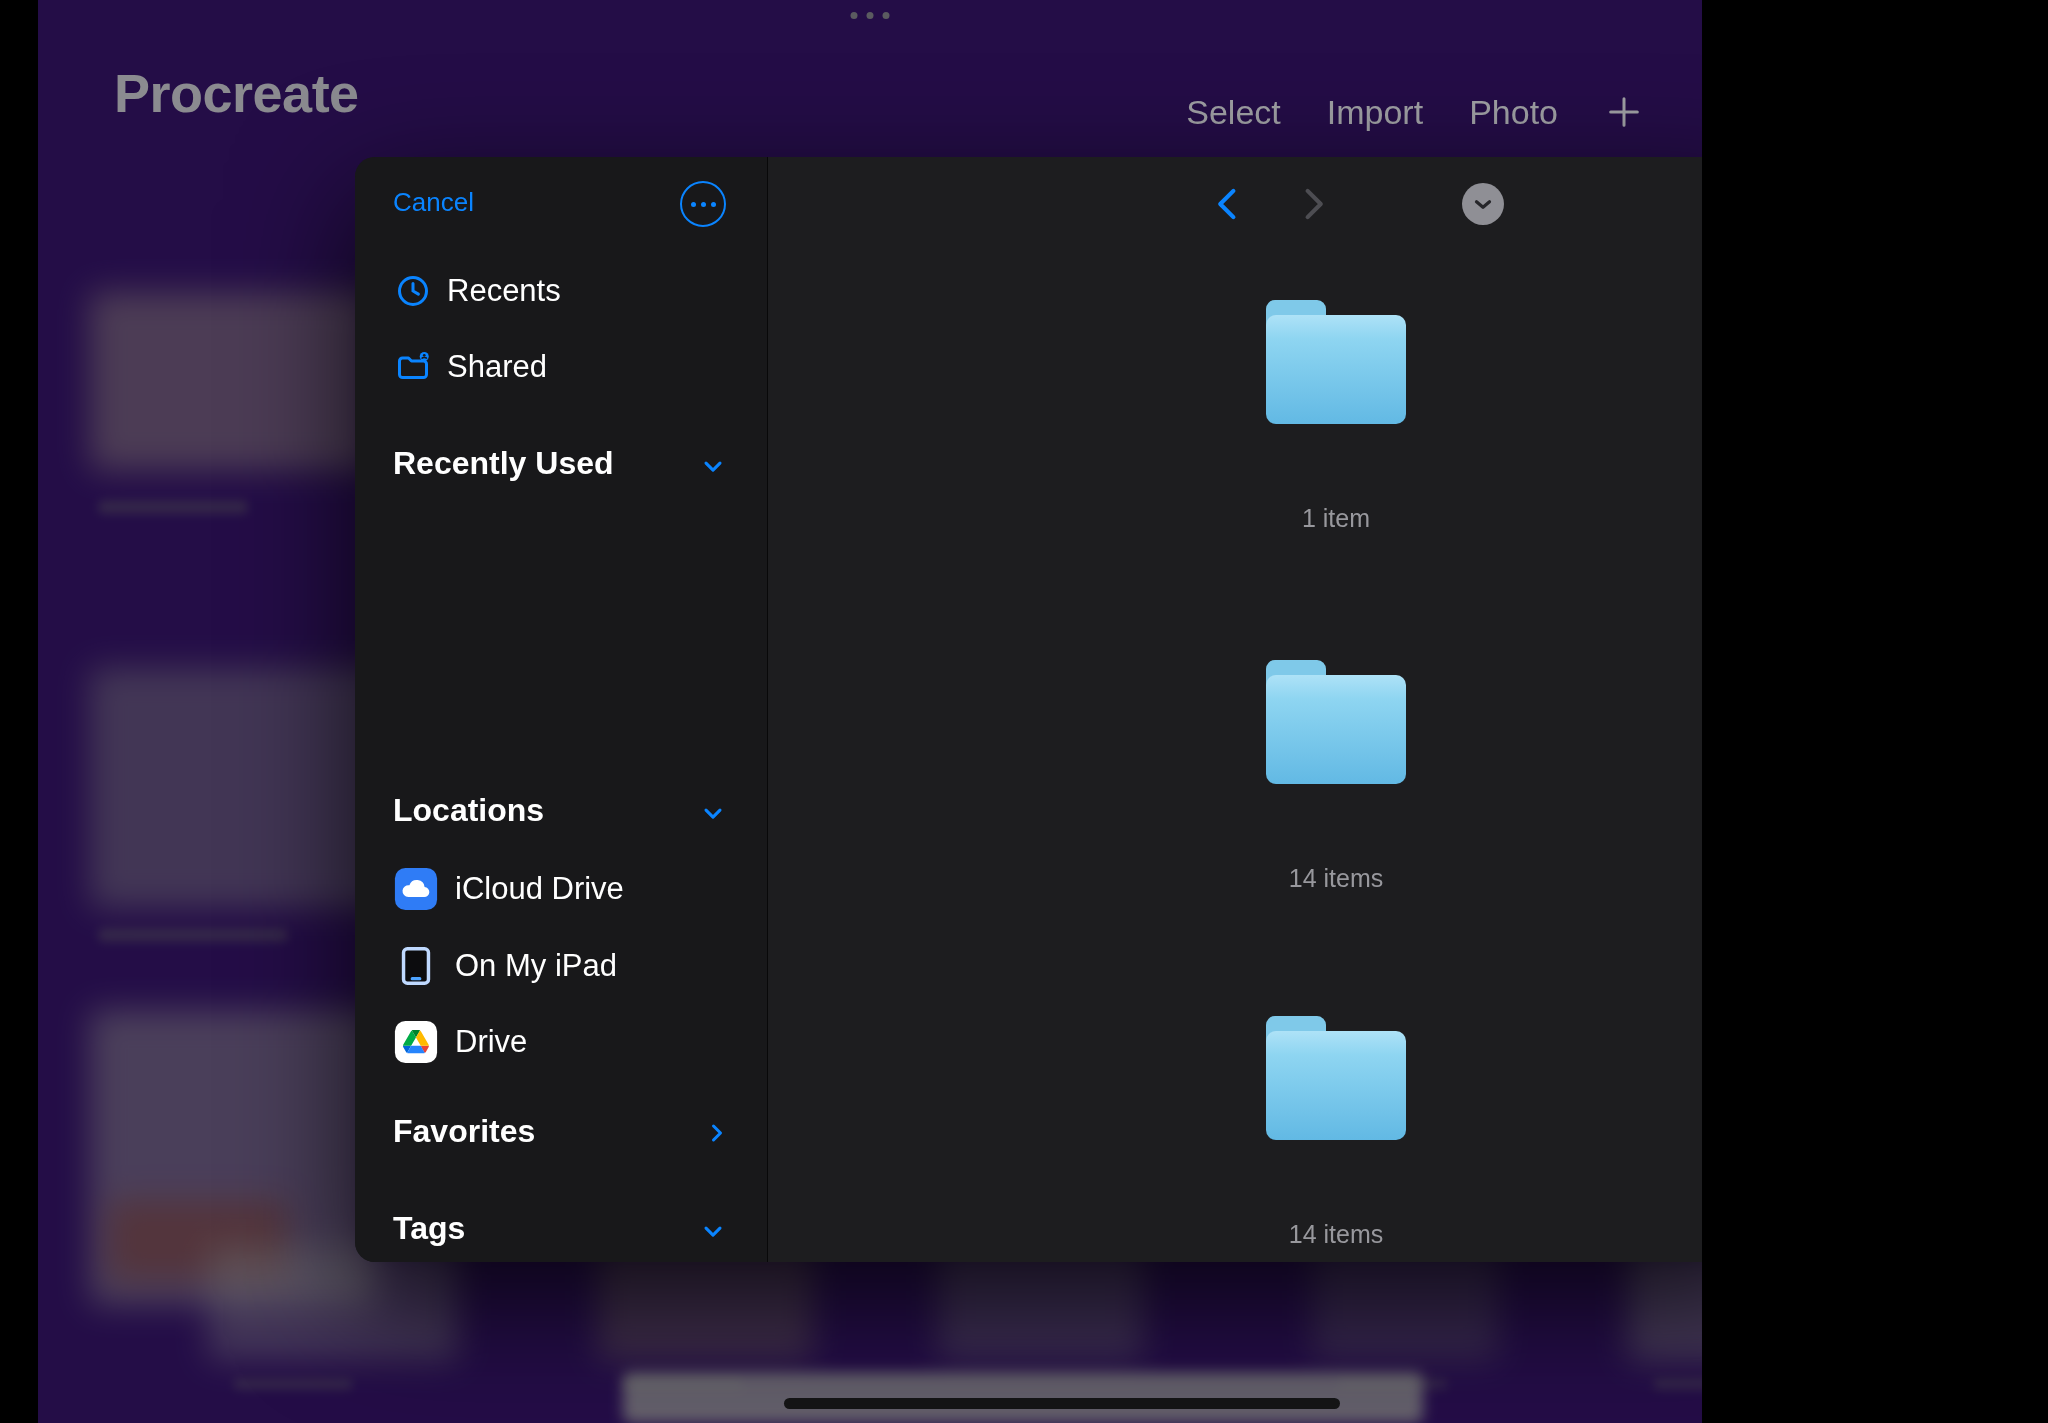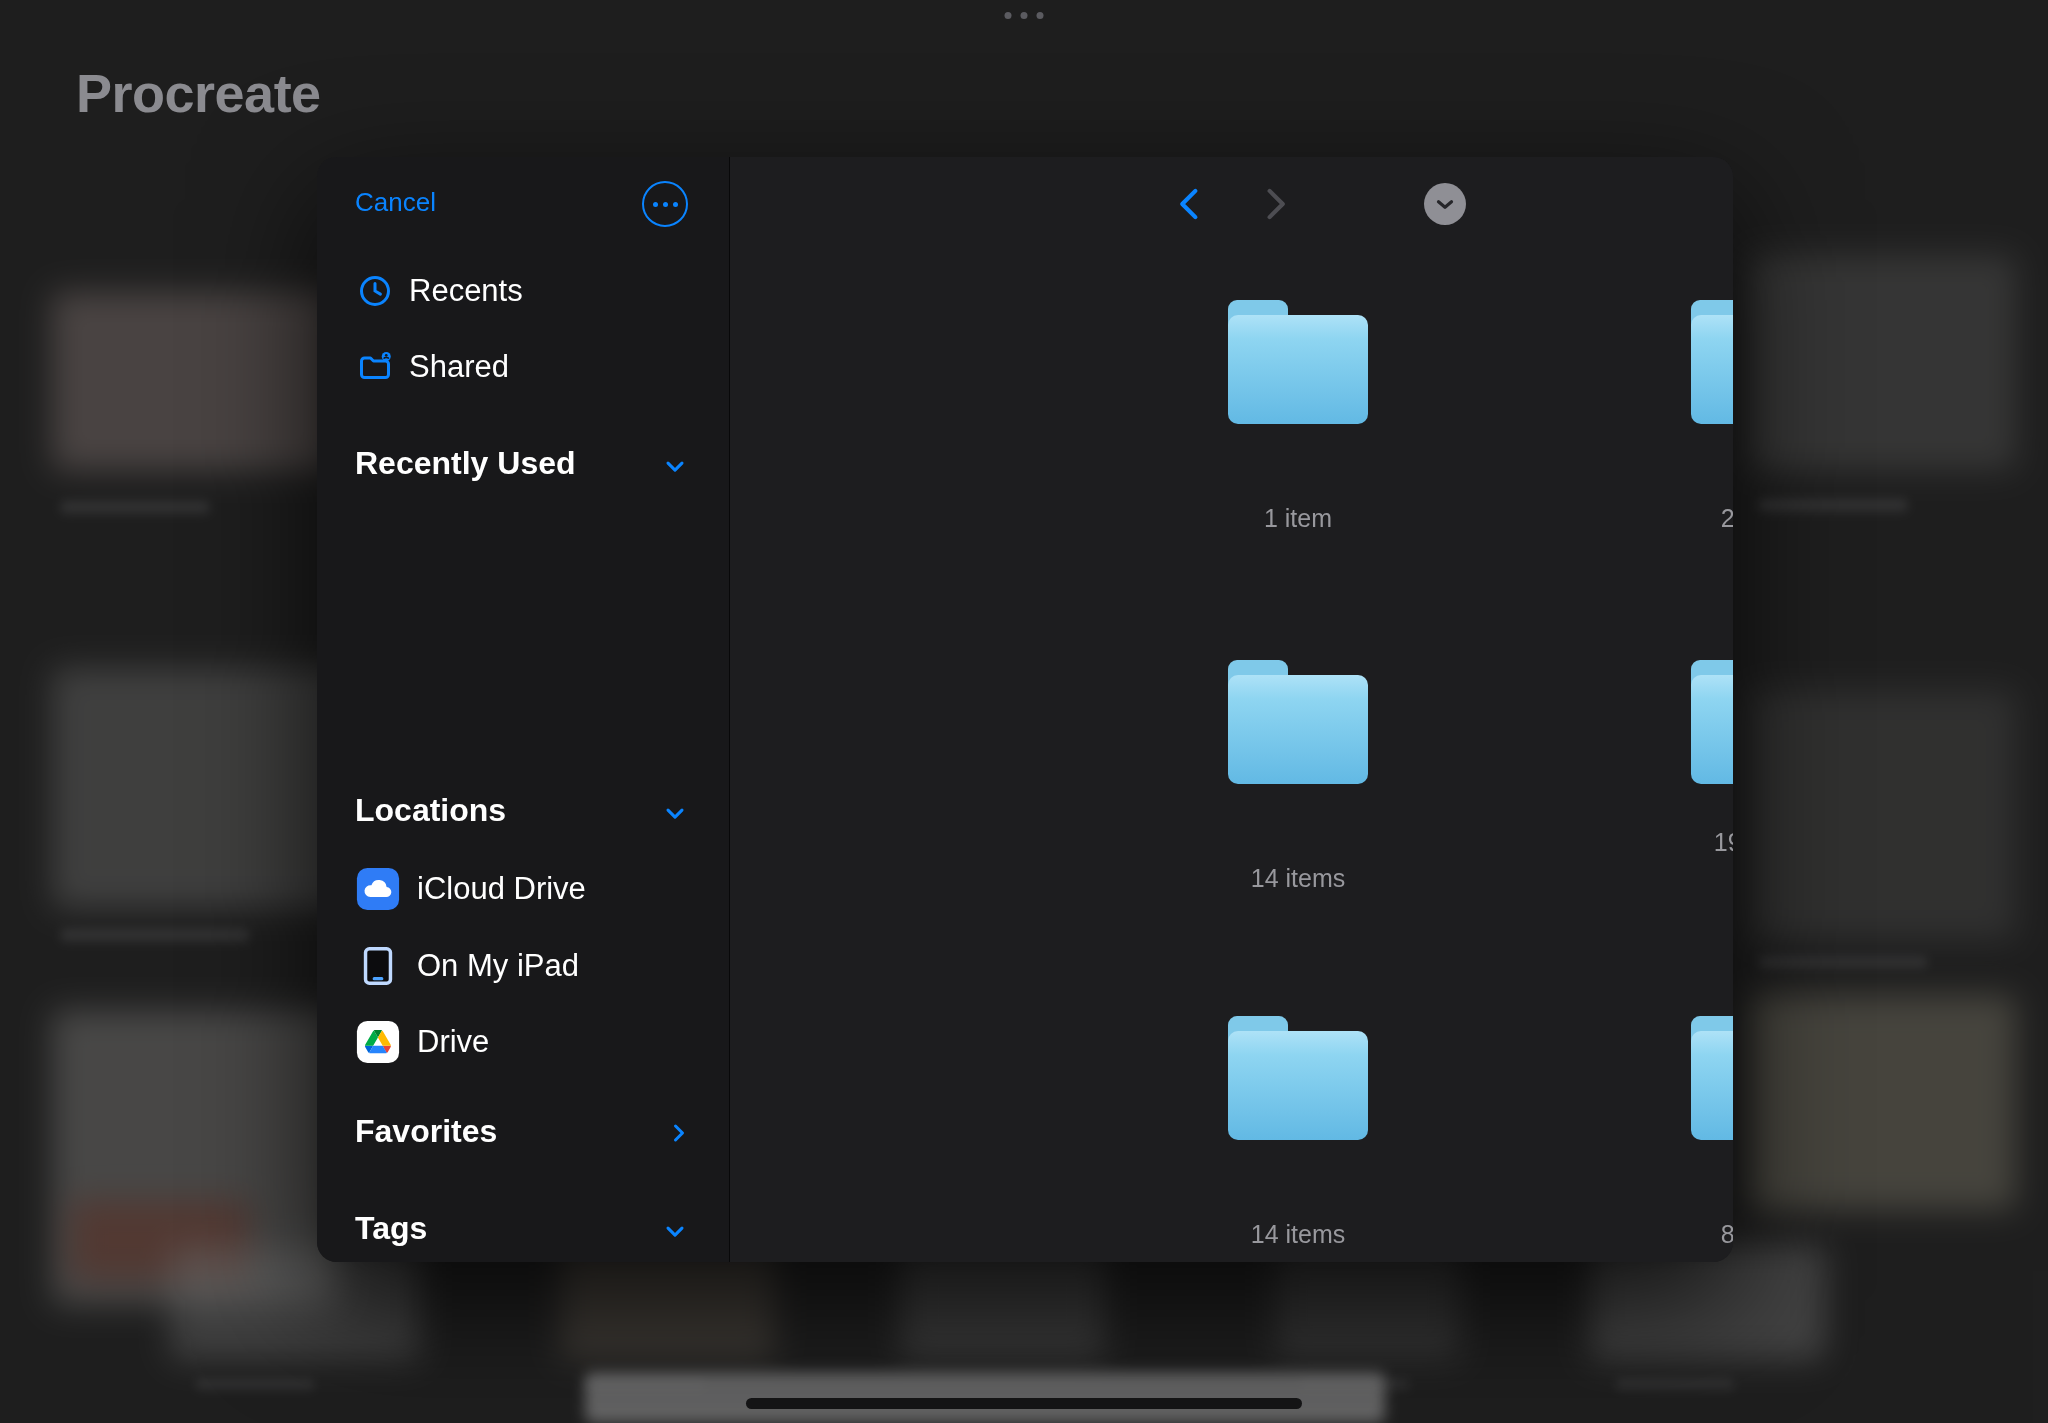--- a/index.html
+++ b/index.html
@@ -4,21 +4,21 @@
 <style>
   :root{
     --accent:#0a84ff;
     --sel-red:#f5291b;
     --txt:#ffffff;
     --muted:#98989d;
   }
   *{margin:0;padding:0;box-sizing:border-box;}
   html,body{background:#000;}
   body{font-family:"Liberation Sans","DejaVu Sans",sans-serif;-webkit-font-smoothing:antialiased;}
-  .stage{position:relative;width:2048px;height:1423px;background:#404040;overflow:hidden;}
+  .stage{position:relative;width:1664px;height:1423px;background:#4c1d95;overflow:hidden;margin-left:38px;}
 
   
   .decor{position:absolute;filter:blur(16px);border-radius:8px;}
   .decor.cap{filter:blur(5px);border-radius:6px;}
   .dim-overlay{position:absolute;inset:0;background:rgba(0,0,0,0.52);}
 
   
   .mt-dots{position:absolute;top:12px;left:50%;transform:translateX(-50%);display:flex;gap:9px;}
   .mt-dots span{width:7px;height:7px;border-radius:50%;background:#5b5b60;display:block;}
   .app-title{position:absolute;left:76px;top:62px;font-size:54px;font-weight:700;color:#8b8b90;letter-spacing:-.5px;}
@@ -83,20 +83,30 @@
 
   <div class="dim-overlay"></div>
 
   <div class="mt-dots">
       <span></span>
       <span></span>
       <span></span>
     </div>
 
   <div class="app-title">Procreate</div>
+  <div class="app-actions">
+    <span class="lbl">Select</span>
+    <span class="lbl">Import</span>
+    <span class="lbl">Photo</span>
+    <span style="display:flex">
+      <svg width="40" height="40" viewBox="0 0 24 24" fill="none" stroke="#9fa0a4" stroke-width="1.8" stroke-linecap="round">
+          <path d="M12 4v16M4 12h16"></path>
+        </svg>
+    </span>
+  </div>
 
   <div class="modal">
 
     <aside class="sidebar">
       <div class="cancel-btn">Cancel</div>
       <div class="more-btn">
           <i></i>
           <i></i>
           <i></i>
         </div>

